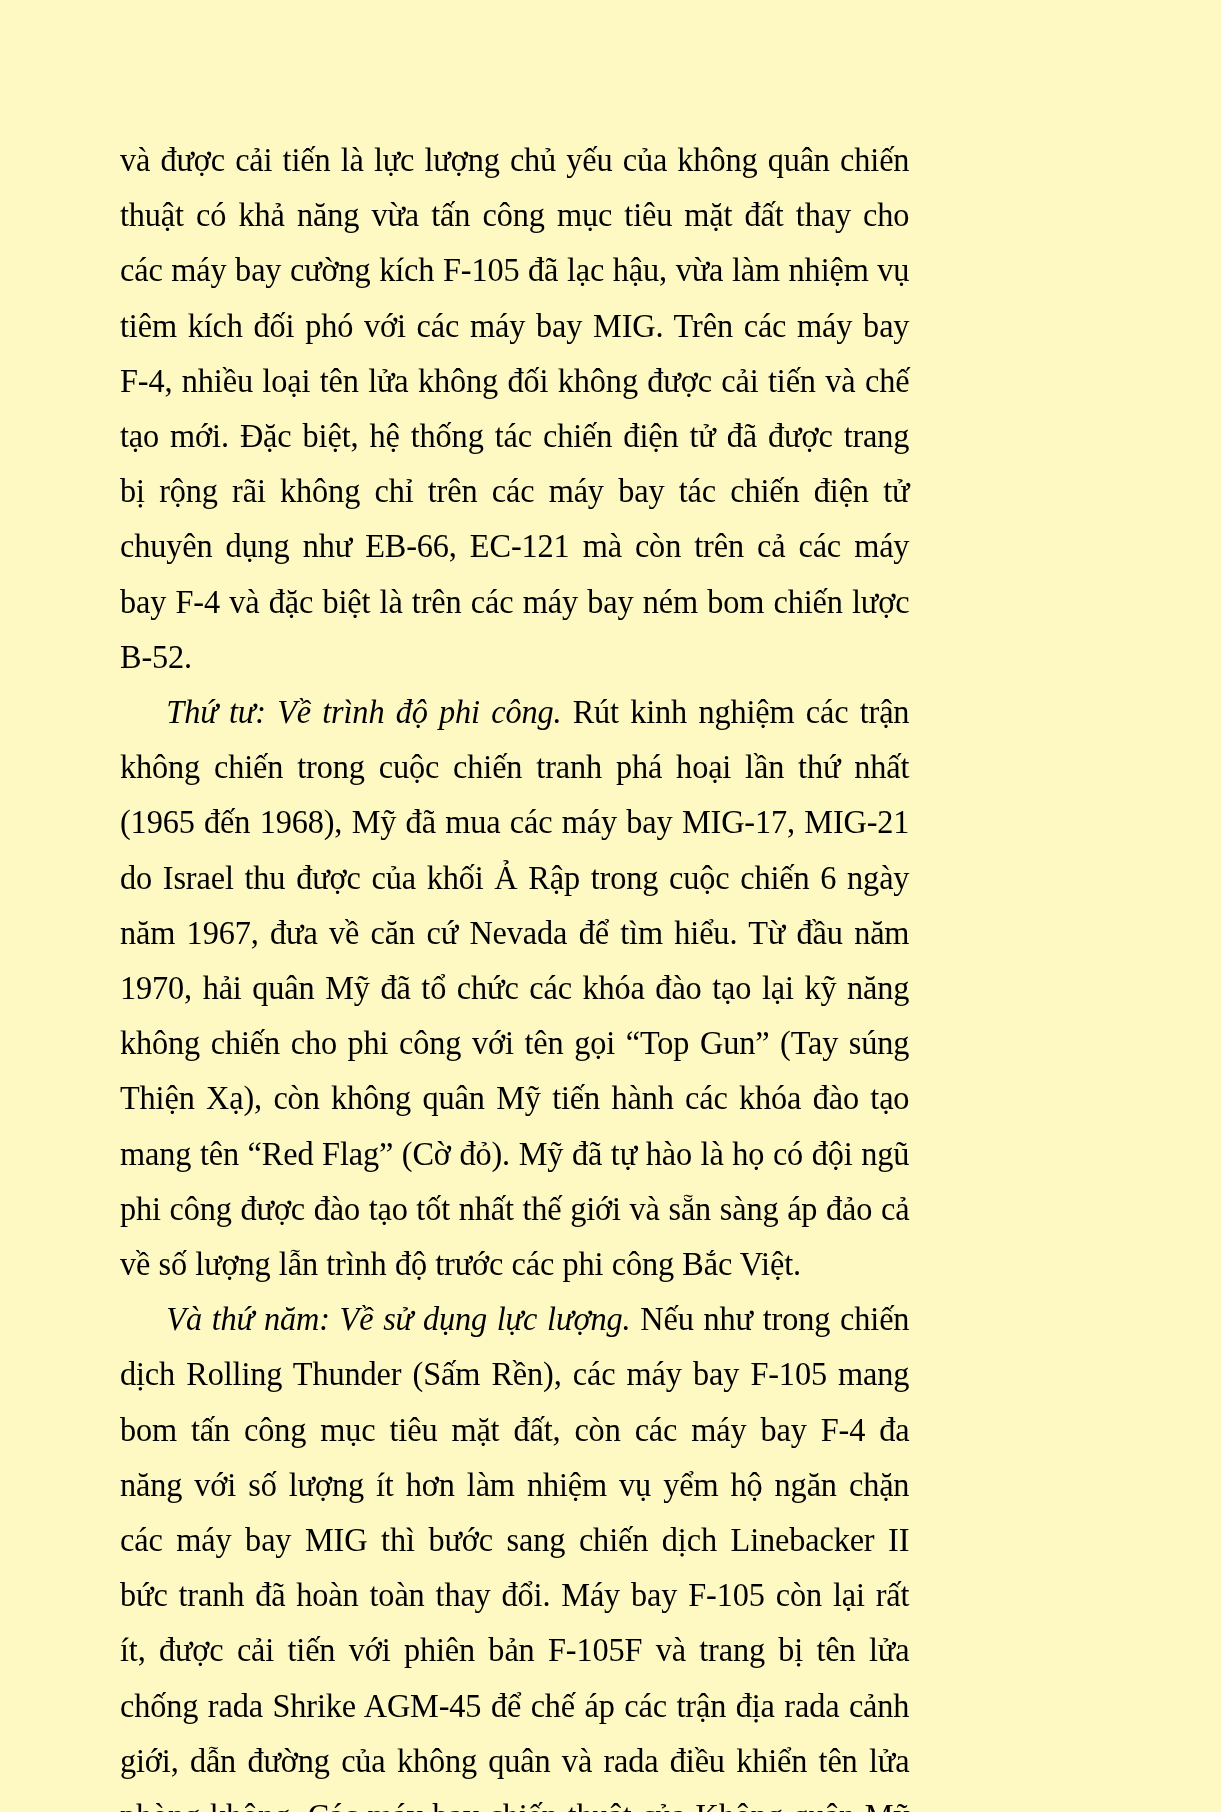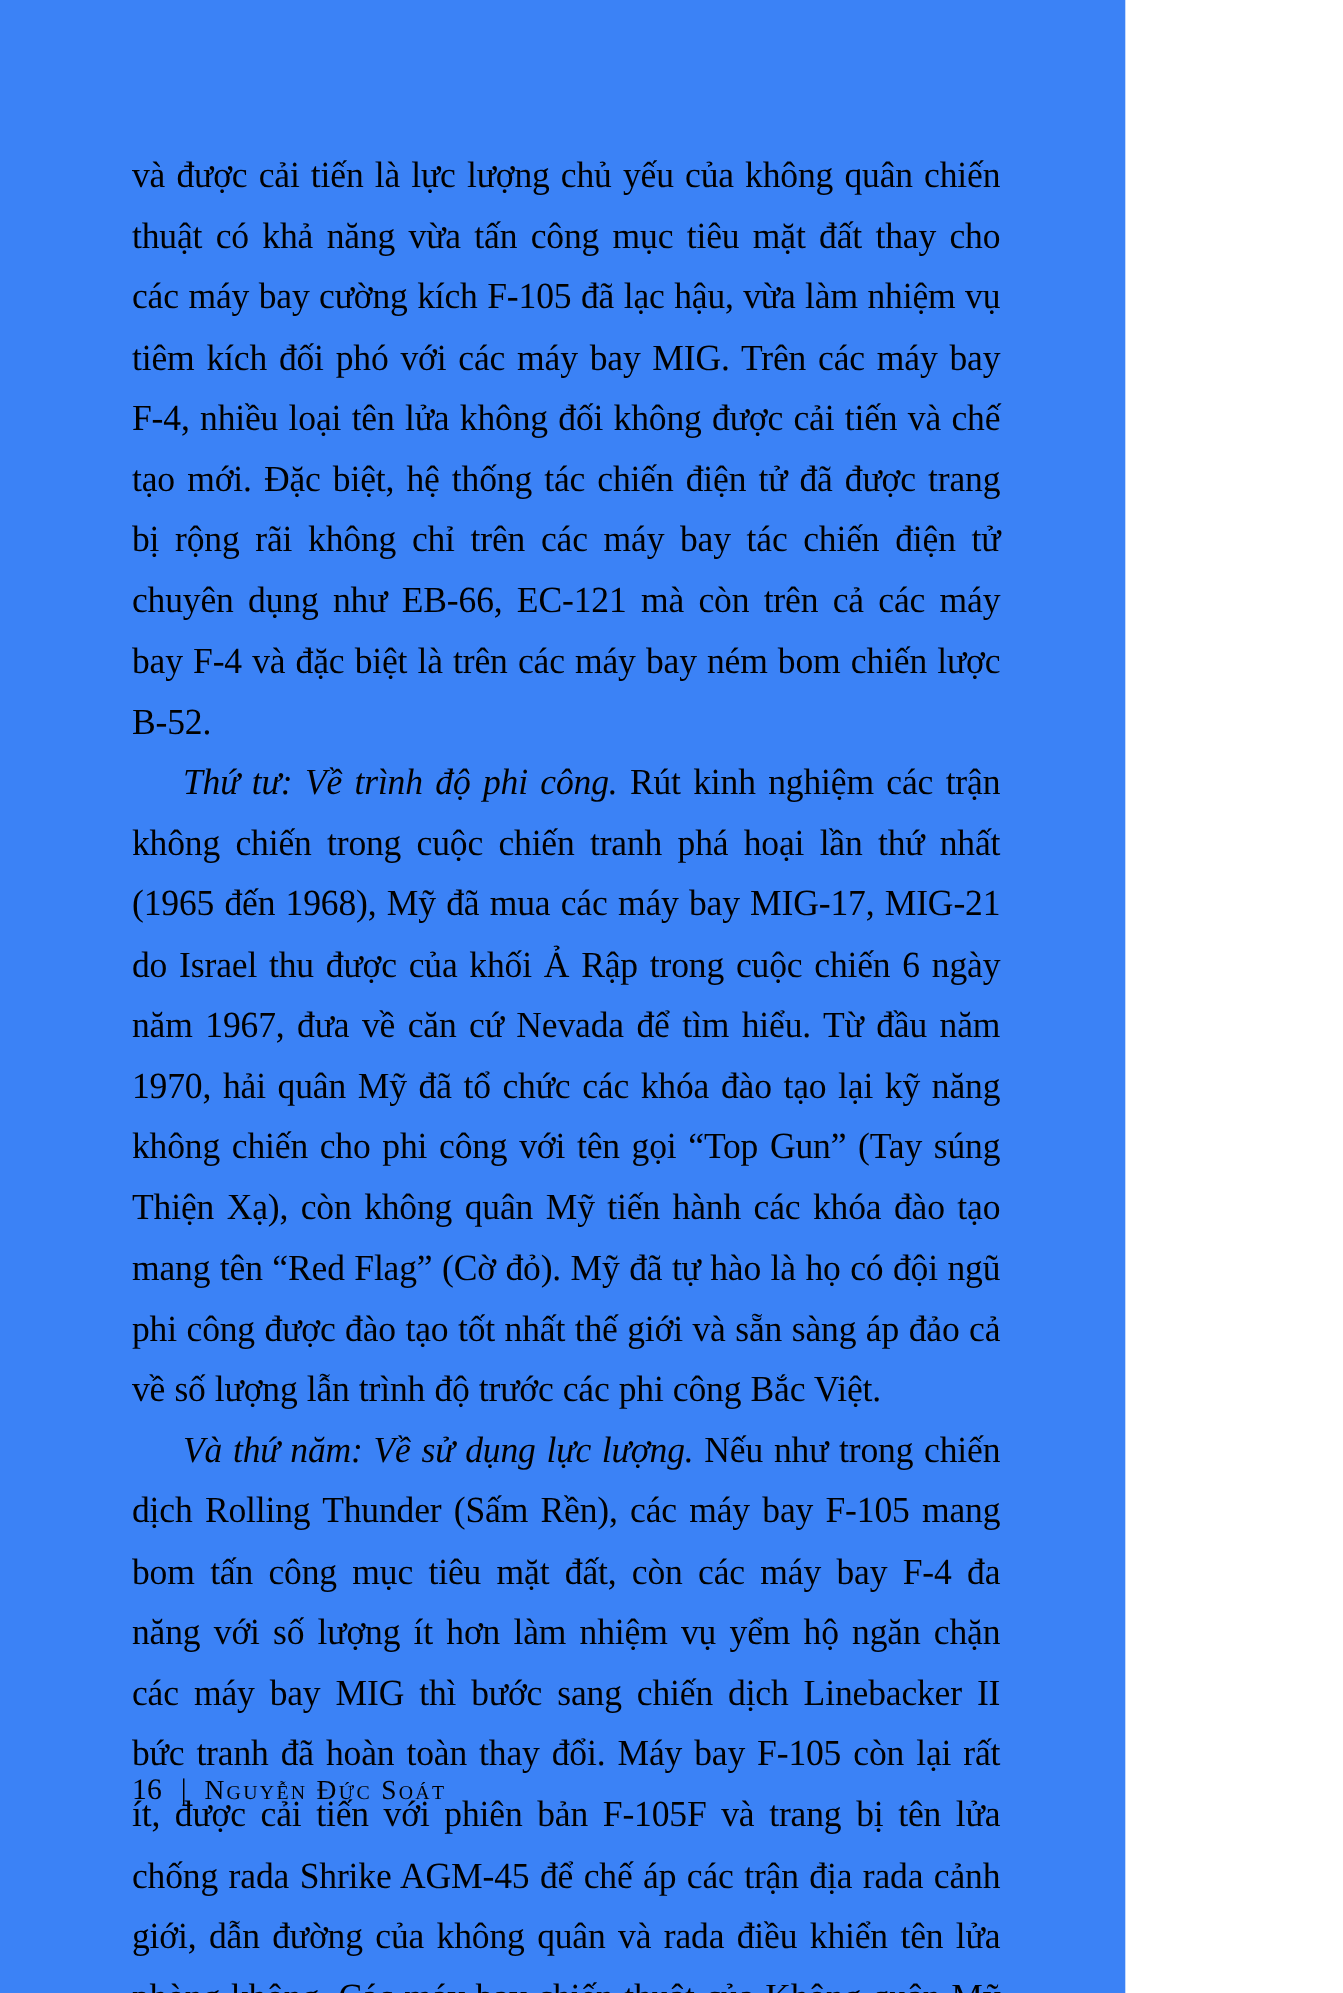--- a/index.html
+++ b/index.html
@@ -8,23 +8,23 @@
     background: #ffffff;
   }
 
   body {
     font-family: "Liberation Serif", "DejaVu Serif", serif;
     color: #000000;
   }
 
   .page {
     position: relative;
-    width: 1023px;
+    width: 1221px;
     height: 1812px;
-    background: #3b82f6;
+    background: #fef9c3;
     overflow: hidden;
     box-sizing: border-box;
   }
 
   
   .textblock {
     position: absolute;
     left: 120px;
     top: 132px;
     width: 818px;
@@ -95,19 +95,14 @@
   <div class="textblock">
 
     <p class="para last-line-left">và được cải tiến là lực lượng chủ yếu của không quân chiến thuật có khả năng vừa tấn công mục tiêu mặt đất thay cho các máy bay cường kích F-105 đã lạc hậu, vừa làm nhiệm vụ tiêm kích đối phó với các máy bay MIG. Trên các máy bay F-4, nhiều loại tên lửa không đối không được cải tiến và chế tạo mới. Đặc biệt, hệ thống tác chiến điện tử đã được trang bị rộng rãi không chỉ trên các máy bay tác chiến điện tử chuyên dụng như EB-66, EC-121 mà còn trên cả các máy bay F-4 và đặc biệt là trên các máy bay ném bom chiến lược B-52.</p>
 
     <p class="para indent"><span class="lead">Thứ tư: Về trình độ phi công.</span><span> Rút kinh nghiệm các trận không chiến trong cuộc chiến tranh phá hoại lần thứ nhất (1965 đến 1968), Mỹ đã mua các máy bay MIG-17, MIG-21 do Israel thu được của khối Ả Rập trong cuộc chiến 6 ngày năm 1967, đưa về căn cứ Nevada để tìm hiểu. Từ đầu năm 1970, hải quân Mỹ đã tổ chức các khóa đào tạo lại kỹ năng không chiến cho phi công với tên gọi “Top Gun” (Tay súng Thiện Xạ), còn không quân Mỹ tiến hành các khóa đào tạo mang tên “Red Flag” (Cờ đỏ). Mỹ đã tự hào là họ có đội ngũ phi công được đào tạo tốt nhất thế giới và sẵn sàng áp đảo cả về số lượng lẫn trình độ trước các phi công Bắc Việt.</span></p>
 
     <p class="para indent"><span class="lead">Và thứ năm: Về sử dụng lực lượng.</span><span> Nếu như trong chiến dịch Rolling Thunder (Sấm Rền), các máy bay F-105 mang bom tấn công mục tiêu mặt đất, còn các máy bay F-4 đa năng với số lượng ít hơn làm nhiệm vụ yểm hộ ngăn chặn các máy bay MIG thì bước sang chiến dịch Linebacker II bức tranh đã hoàn toàn thay đổi. Máy bay F-105 còn lại rất ít, được cải tiến với phiên bản F-105F và trang bị tên lửa chống rada Shrike AGM-45 để chế áp các trận địa rada cảnh giới, dẫn đường của không quân và rada điều khiển tên lửa phòng không. Các máy bay chiến thuật của Không quân Mỹ chủ yếu là F-4. Điều đặc biệt là tỷ lệ các máy bay F-4 làm nhiệm vụ yểm trợ, ngăn chặn các máy bay MIG chiếm đến một nửa, có giai đoạn đến hai phần ba lực lượng tham chiến. Tướng John William Vogt Jr.- Tư lệnh Tập đoàn Không quân số 7 khi ấy đã quy định: “Mỗi máy bay</span></p>
 
   </div>
 
-  <div class="footer">
-    <span class="folio">16</span>
-    <span class="folio-sep">|</span>
-    <span class="running-author">Nguyễn Đức Soát</span>
-  </div>
 
 </div>
 
 </body></html>

